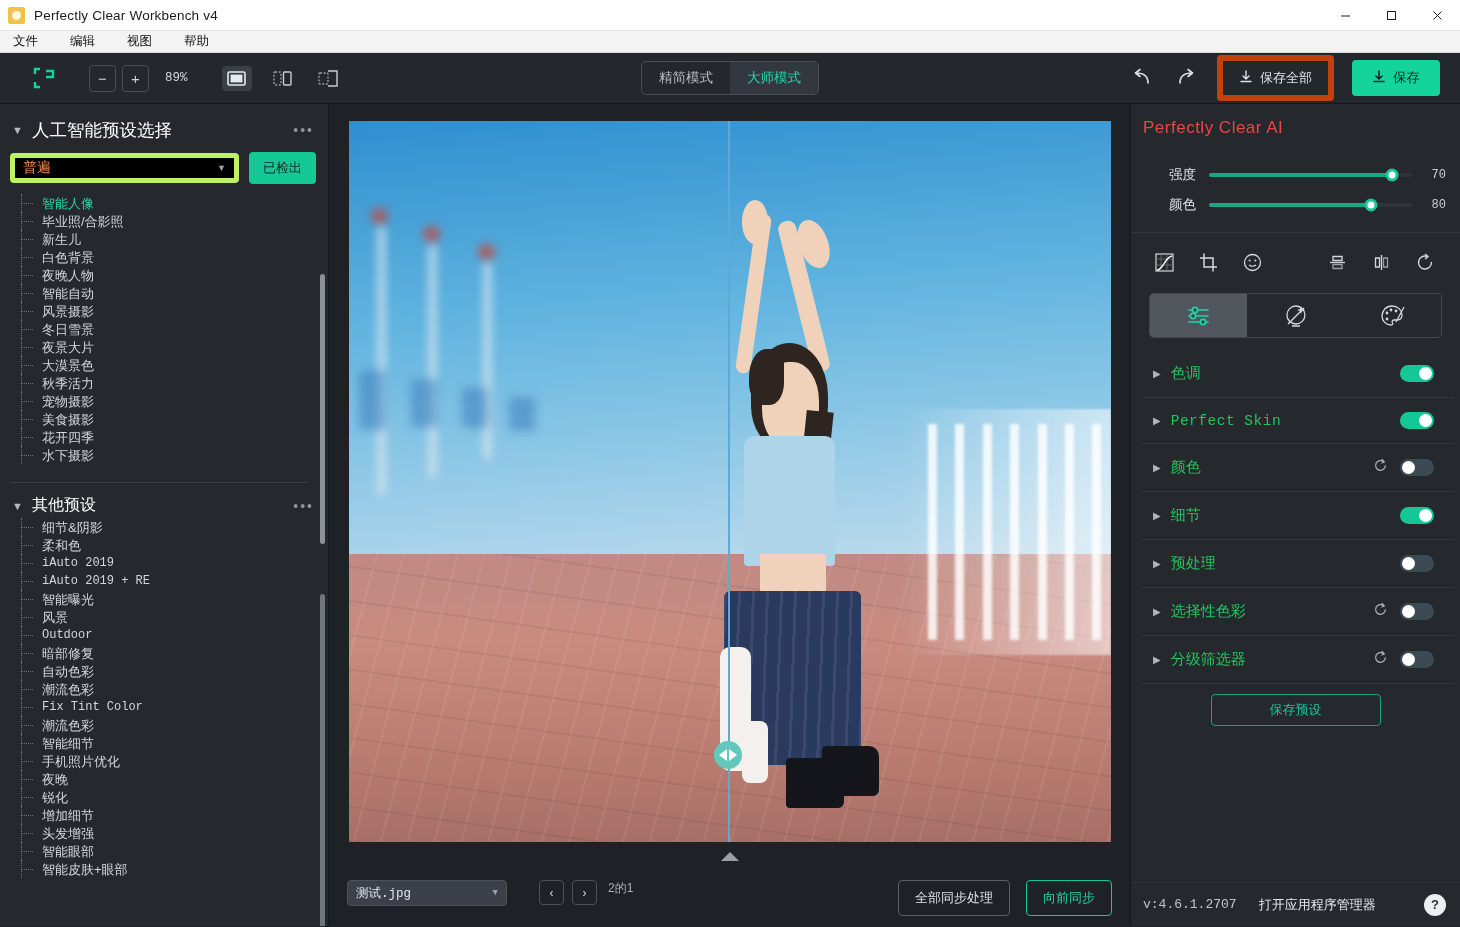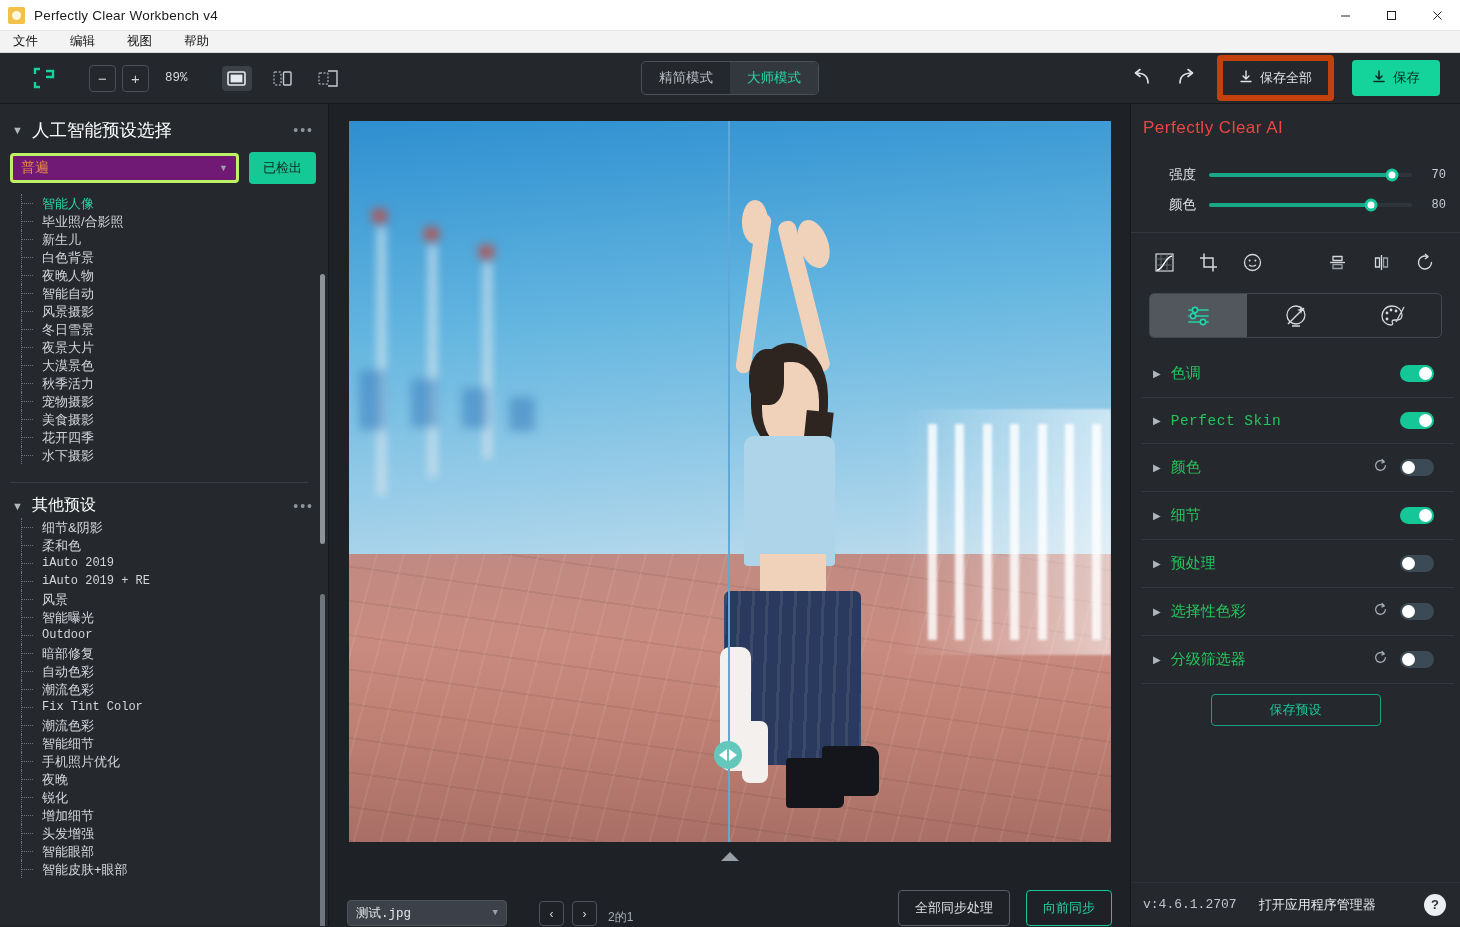--- a/index.html
+++ b/index.html
@@ -105,21 +105,21 @@
   }
   .panel-head {
     display: flex; align-items: center; padding: 14px 14px 10px 12px;
   }
   .caret { color: #b3b8bd; font-size: 11px; margin-right: 9px; }
   .panel-title { font-size: 17.5px; color: #ffffff; }
   .dots { margin-left: auto; color: #8e949b; letter-spacing: 2px; font-size: 14px; }
 
   .select-row { display: flex; align-items: center; gap: 10px; padding: 0 12px 10px 10px; }
   .select-box {
-    flex: 1; height: 30px; background: #701a75; border: 3px solid #bef264; border-radius: 4px;
+    flex: 1; height: 30px; background: #000000; border: 5px solid #bef264; border-radius: 4px;
     display: flex; align-items: center; padding: 0 8px;
     font-size: 14px; color: #e8834a;
   }
   .select-arrow { margin-left: auto; color: #9aa0a7; font-size: 9px; }
   .btn-detected {
     background: #14c995; color: #0c2a22; font-size: 13px;
     padding: 7px 14px; border-radius: 4px;
   }
 
   .tree { padding-left: 12px; font-size: 13px; color: #d3d7dc; }
@@ -208,21 +208,21 @@
   .split-handle i.r { border-left: 8px solid #ffffff; }
 
   .collapse-arrow {
     margin-top: 10px; width: 0; height: 0;
     border-left: 9px solid transparent; border-right: 9px solid transparent;
     border-bottom: 9px solid #9aa0a7;
   }
 
   .bottom-bar {
     position: absolute; bottom: 0; left: 0; right: 0; height: 46px;
-    display: flex; align-items: flex-end; padding: 0 18px;
+    display: flex; align-items: flex-start; padding: 0 18px;
   }
   .file-select {
     width: 160px; height: 26px; background: #3c4149; border: 1px solid #4d525a; border-radius: 4px;
     display: flex; align-items: center; padding: 0 8px; font-size: 12.5px; color: #e3e7eb;
     font-family: "Liberation Mono", monospace;
   }
   .nav-btns { display: flex; gap: 8px; margin-left: 32px; }
   .nav-btn {
     width: 25px; height: 25px; border: 1px solid #4d525a; border-radius: 4px;
     display: flex; align-items: center; justify-content: center; color: #d7dbe0; font-size: 12px;
@@ -453,22 +453,22 @@
       <div class="sub-head">
         <span class="caret">▼</span>
         <span class="sub-title">其他预设</span>
         <span class="dots">•••</span>
       </div>
       <div class="tree" id="other-tree">
           <div class="tree-item">细节&amp;阴影</div>
           <div class="tree-item">柔和色</div>
           <div class="tree-item mono">iAuto 2019</div>
           <div class="tree-item mono">iAuto 2019 + RE</div>
+          <div class="tree-item">智能曝光</div>
           <div class="tree-item">风景</div>
-          <div class="tree-item">智能曝光</div>
           <div class="tree-item mono">Outdoor</div>
           <div class="tree-item">暗部修复</div>
           <div class="tree-item">自动色彩</div>
           <div class="tree-item">潮流色彩</div>
           <div class="tree-item mono">Fix Tint Color</div>
           <div class="tree-item">潮流色彩</div>
           <div class="tree-item">智能细节</div>
           <div class="tree-item">手机照片优化</div>
           <div class="tree-item">夜晚</div>
           <div class="tree-item">锐化</div>

